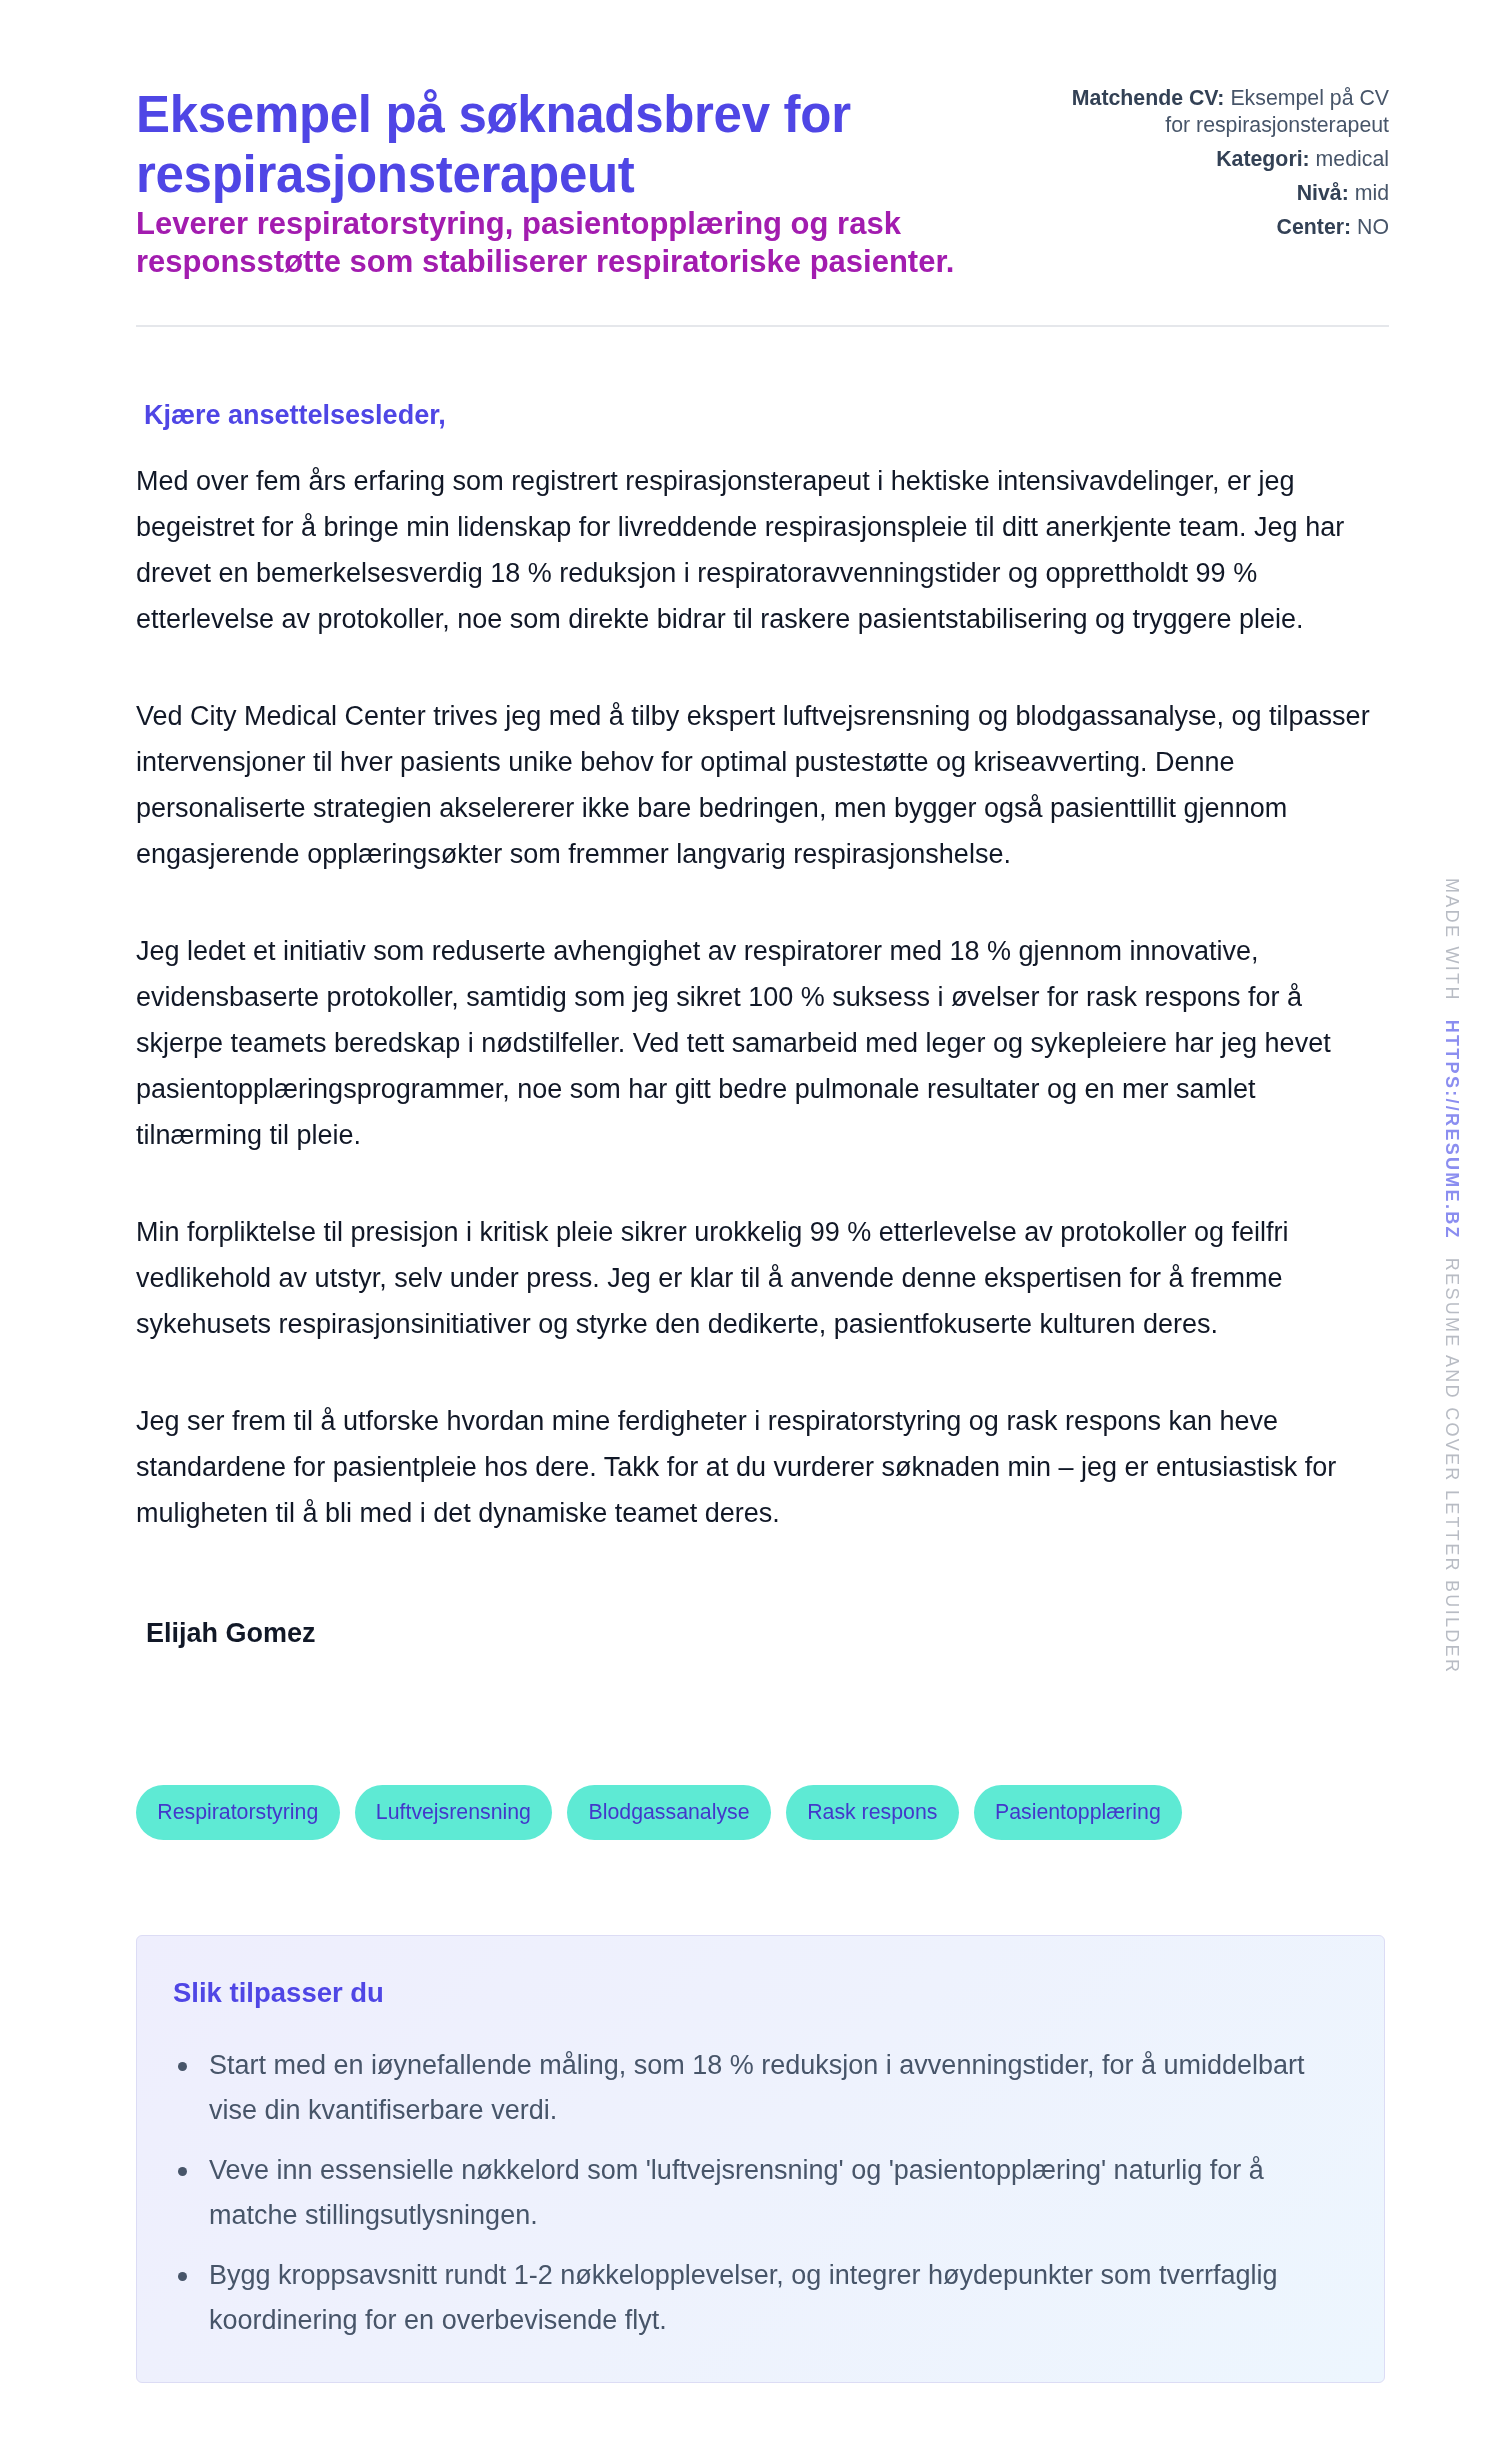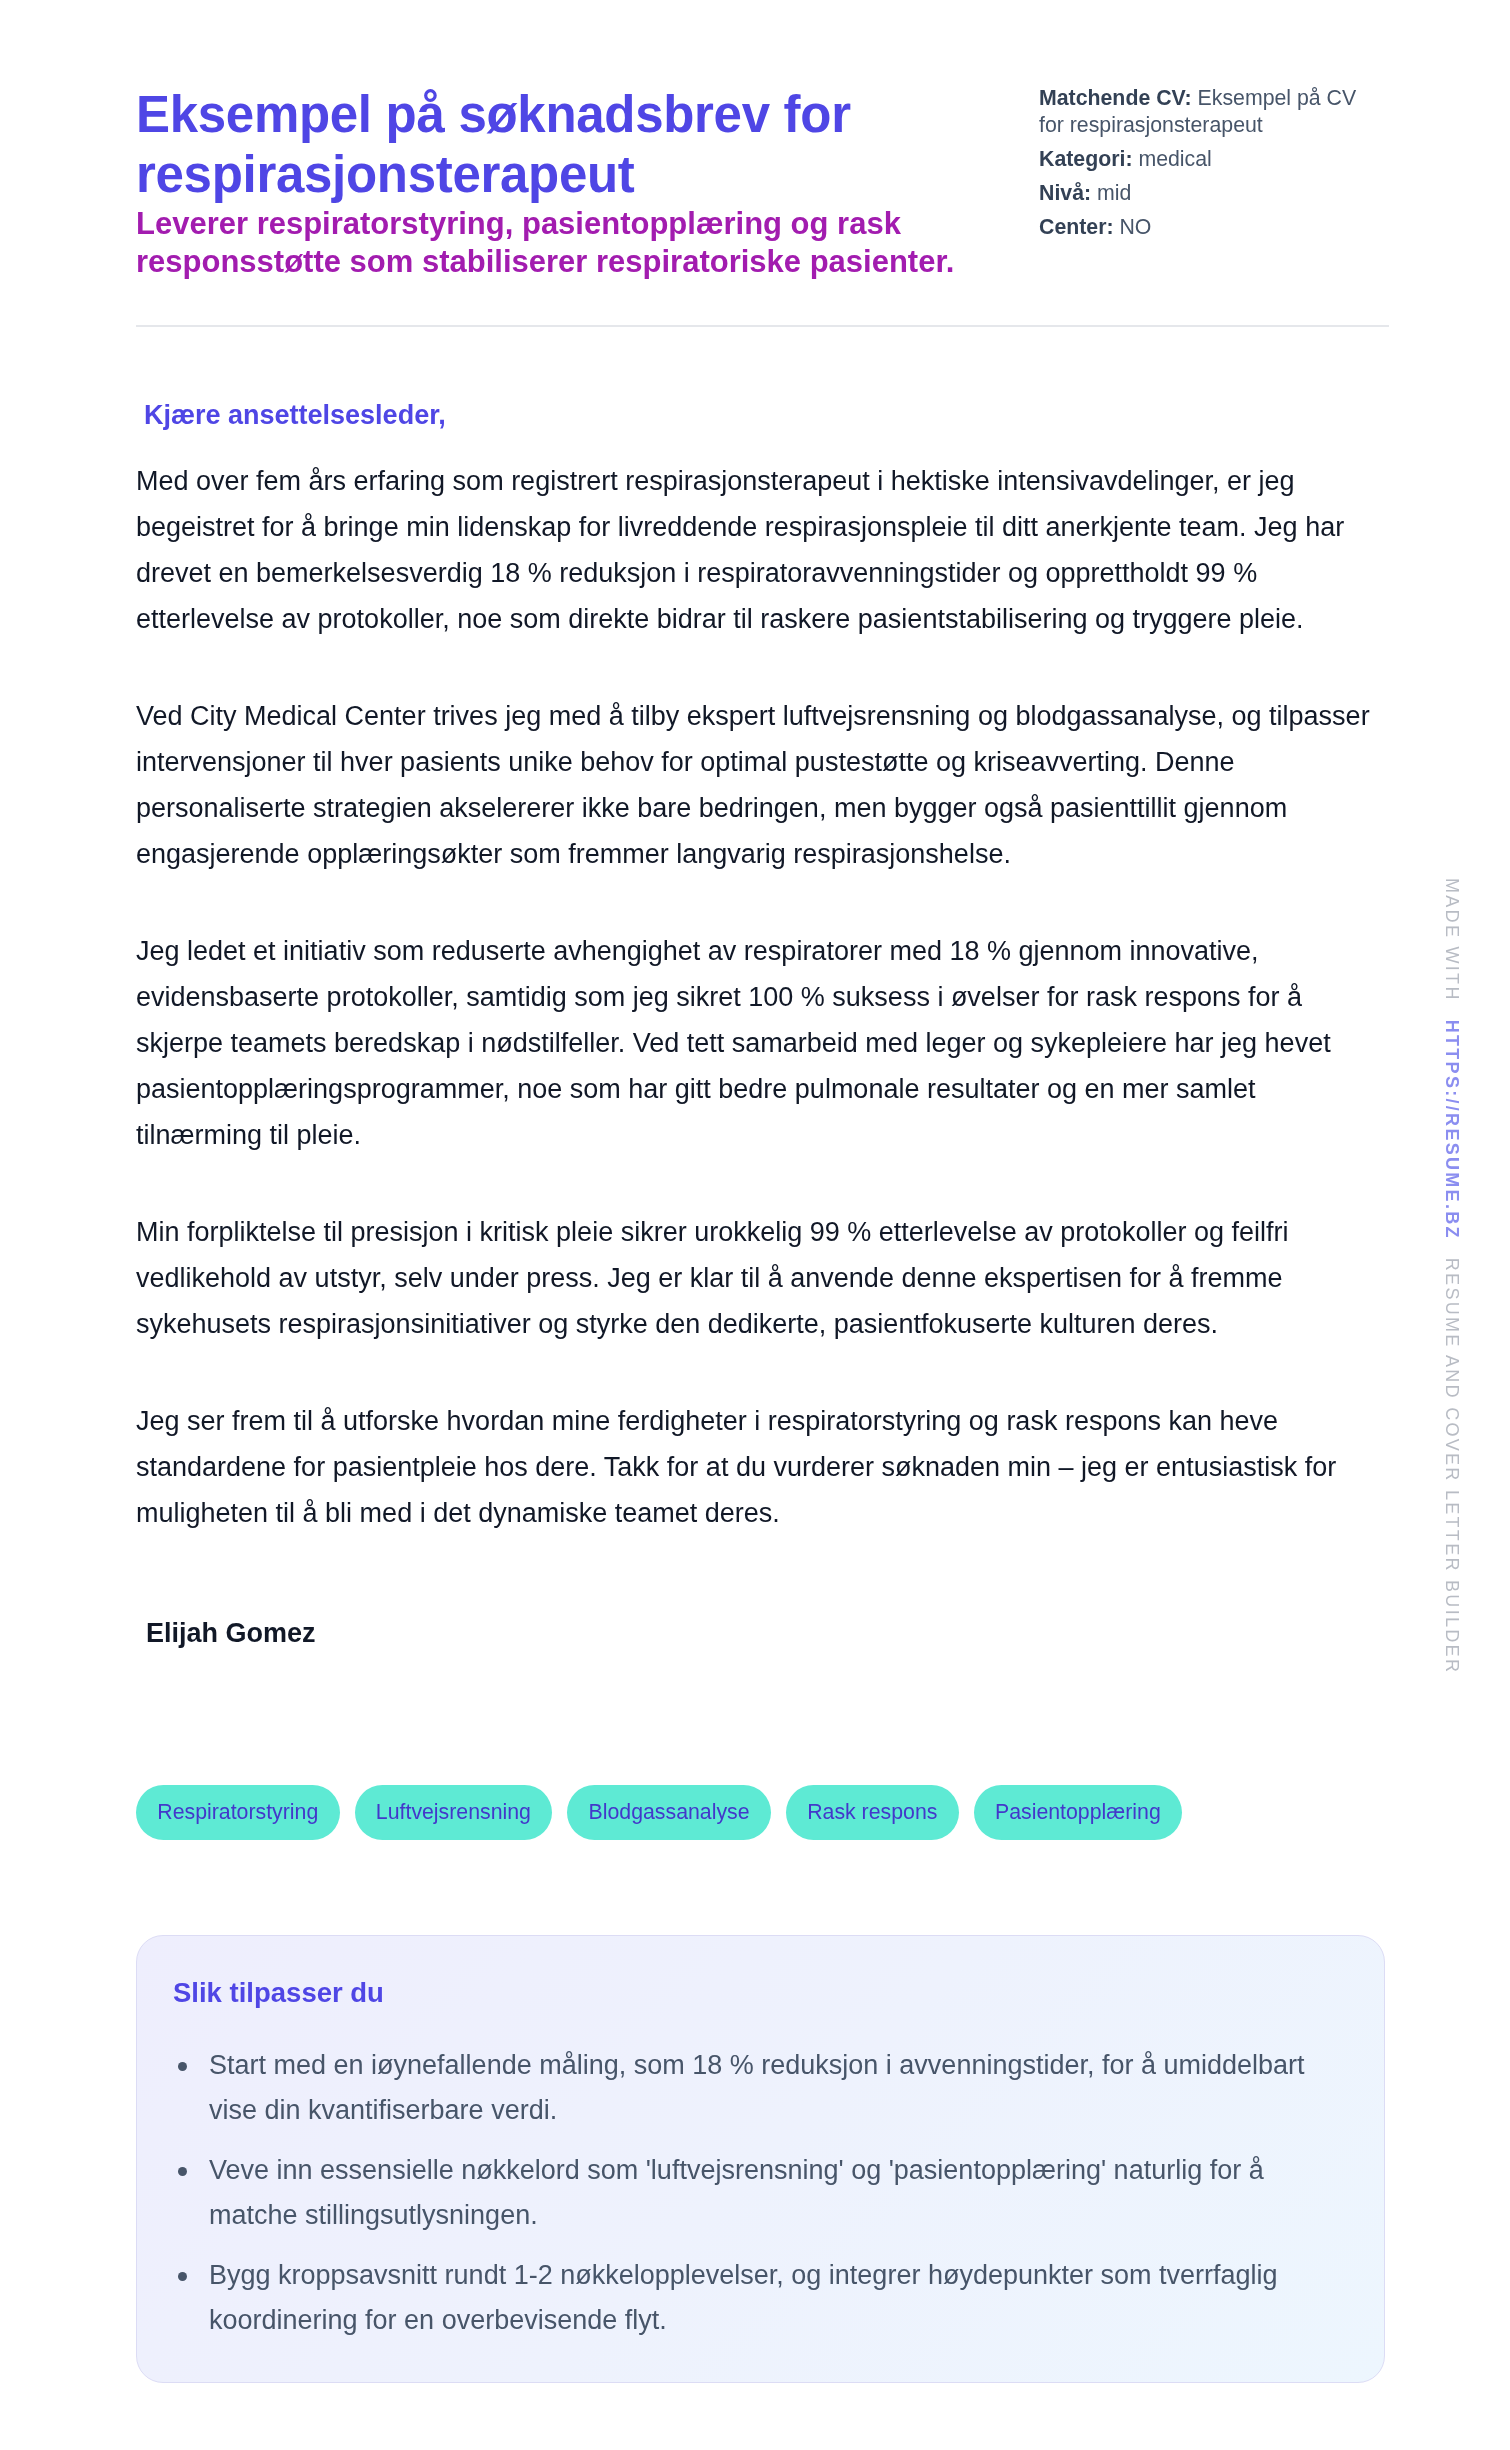--- a/index.html
+++ b/index.html
@@ -39,23 +39,24 @@
     .subtitle {
       margin: 0;
       width: 906px;
       font-size: 31px;
       line-height: 38px;
       font-weight: 700;
       color: #a21caf;
     }
     .meta {
       position: absolute;
-      right: 12px;
+      right: 0;
       top: 85px;
       width: 338px;
+      text-align: right;
       font-size: 21.3px;
       line-height: 27px;
       color: #475569;
     }
     .meta-row {
       margin-bottom: 7.1px;
     }
     .meta-row .k {
       font-weight: 700;
       color: #334155;
@@ -129,21 +130,21 @@
       white-space: nowrap;
     }
     
     .tips {
       position: absolute;
       top: 1935px;
       left: 0;
       width: 1249px;
       height: 448px;
       border: 1.8px solid #dcdcf5;
-      border-radius: 27px;
+      border-radius: 6px;
       background: linear-gradient(135deg, #eeeefd 0%, #eef2fd 50%, #edf6fe 100%);
       box-sizing: border-box;
     }
     .tips-title {
       position: absolute;
       top: 39px;
       left: 36px;
       margin: 0;
       font-size: 27.5px;
       line-height: 36px;

